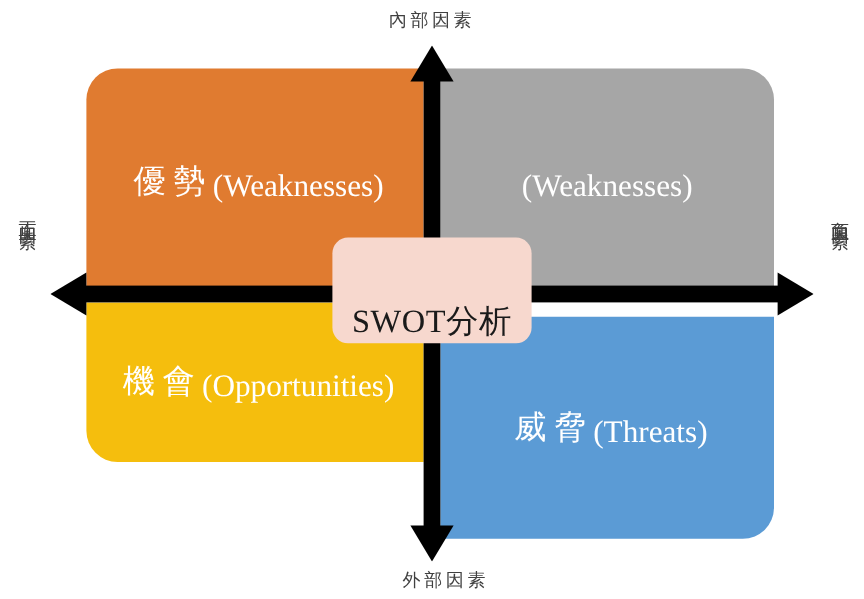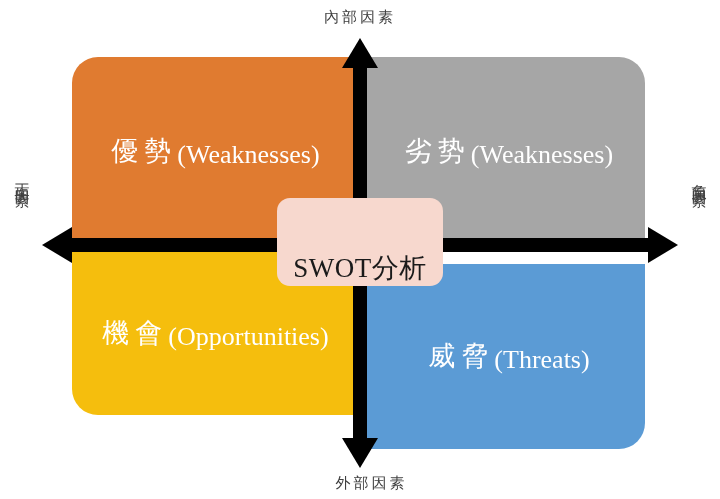--- a/index.html
+++ b/index.html
@@ -46,21 +46,21 @@
     border-top-left-radius: 26px;
   }
   #quad-weaknesses {
     left: 367px; top: 57px;
     width: 278px; height: 188px;
     background: #A6A6A6;
     border-top-right-radius: 26px;
   }
   #quad-opportunities {
     left: 72px;  top: 252px;
-    width: 281px; height: 163px;
+    width: 281px; height: 133px;
     background: #F5BE0D;
     border-bottom-left-radius: 26px;
   }
   #quad-threats {
     left: 367px; top: 264px;
     width: 278px; height: 185px;
     background: #5B9BD5;
     border-bottom-right-radius: 26px;
   }
 
@@ -110,21 +110,20 @@
 <body>
 
 <div id="canvas">
 
   <div class="quad" id="quad-strengths">
     <div class="cn">優勢</div>
     <div class="en">(Weaknesses)</div>
   </div>
 
   <div class="quad" id="quad-weaknesses">
-    <div class="cn">劣势</div>
     <div class="en">(Weaknesses)</div>
   </div>
 
   <div class="quad" id="quad-opportunities">
     <div class="cn">機會</div>
     <div class="en">(Opportunities)</div>
   </div>
 
   <div class="quad" id="quad-threats">
     <div class="cn">威脅</div>

